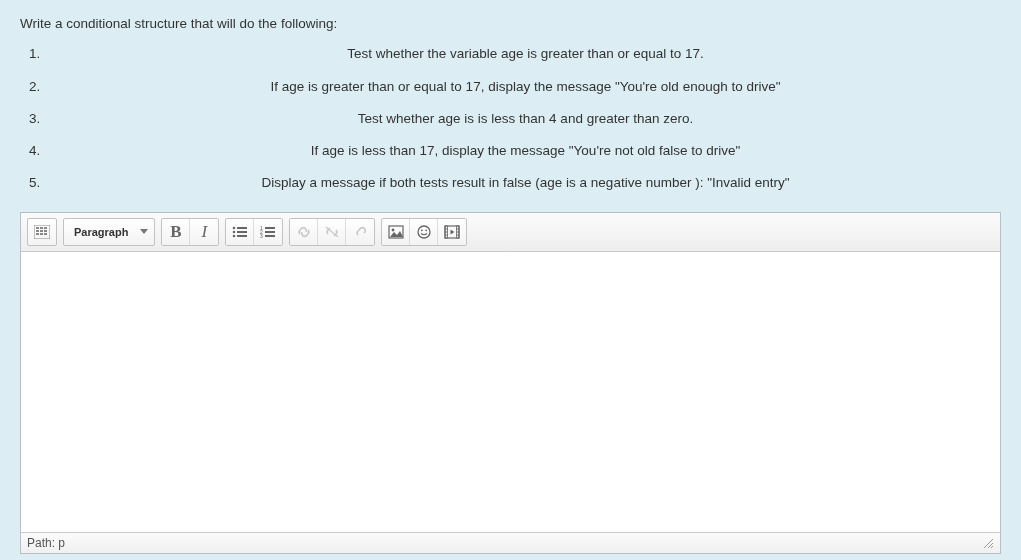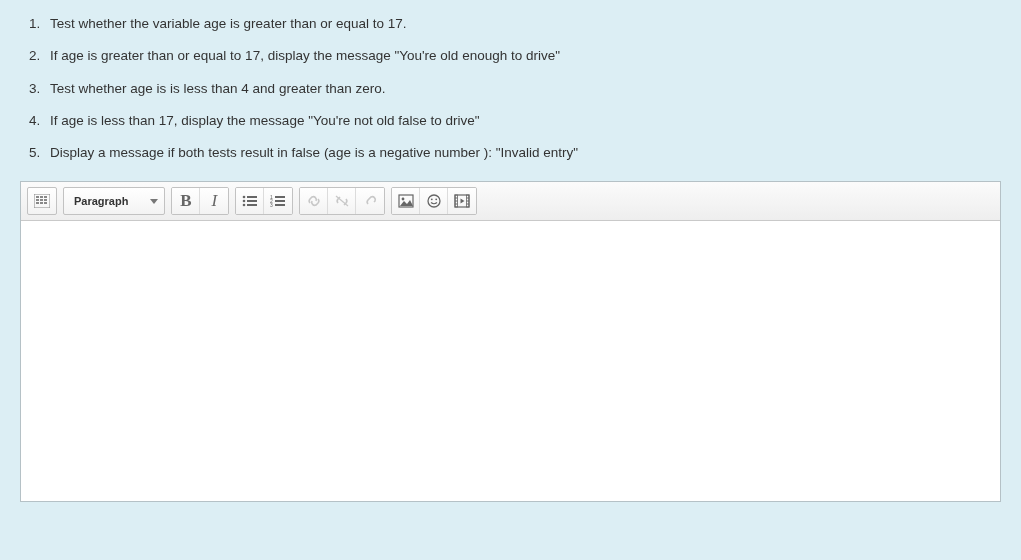--- a/index.html
+++ b/index.html
@@ -24,20 +24,21 @@
   .prompt-intro {
     margin: 0 0 10px 0;
   }
   ol.prompt-list {
     margin: 0;
     padding-left: 20px;
   }
   ol.prompt-list li {
     margin: 0 0 12px 4px;
     padding-left: 6px;
+    text-align: center;
   }
   .editor-wrap {
     border: 1px solid #b5c1c6;
     background: #fff;
     margin-top: 18px;
   }
   .toolbar {
     background: linear-gradient(#fbfbfb, #eeeeee);
     border-bottom: 1px solid #c9c9c9;
     padding: 5px 6px;
@@ -68,21 +69,21 @@
   .tb-btn svg { display: block; }
   .format-select {
     border: 1px solid #c2c2c2;
     border-radius: 2px;
     height: 28px;
     background: linear-gradient(#ffffff, #f3f3f3);
     display: flex;
     align-items: center;
     padding: 0 6px 0 10px;
     cursor: pointer;
-    gap: 22px;
+    gap: 12px;
     font-size: 11px;
     font-weight: bold;
     color: #333;
     min-width: 84px;
   }
   .caret {
     width: 0; height: 0;
     border-left: 4px solid transparent;
     border-right: 4px solid transparent;
     border-top: 5px solid #777;
@@ -114,20 +115,21 @@
   }
   .resize-handle svg { display:block; }
   .serif-b { font-family: Georgia, 'Times New Roman', serif; font-weight: bold; font-size: 17px; color:#666;}
   .serif-i { font-family: Georgia, 'Times New Roman', serif; font-style: italic; font-size: 17px; color:#666;}
 </style>
 </head>
 <body>
 
 <div class="container">
   <div class="prompt">
+    <p class="prompt-intro">Write a conditional structure that will do the following:</p>
     <ol class="prompt-list">
       <li>Test whether the variable age is greater than or equal to 17.</li>
       <li>If age is greater than or equal to 17, display the message "You're old enough to drive"</li>
       <li>Test whether age is is less than 4 and greater than zero.</li>
       <li>If age is less than 17, display the message "You're not old false to drive"</li>
       <li>Display a message if both tests result in false (age is a negative number ):  "Invalid entry"</li>
     </ol>
   </div>
 
   <div class="editor-wrap">
@@ -233,14 +235,24 @@
             <line x1="12.5" y1="10" x2="15" y2="10" stroke="#666"></line>
             <path d="M6.5 4.5 L10.5 7 L6.5 9.5 Z" fill="#666"></path>
           </svg>
         </div>
       </div>
 
     </div>
 
     <div class="editor-body"></div>
 
+    <div class="status-bar">
+      <span>Path: p</span>
+      <span class="resize-handle">
+        <svg width="12" height="12" viewBox="0 0 12 12">
+          <line x1="2" y1="11" x2="11" y2="2" stroke="#9a9a9a"></line>
+          <line x1="6" y1="11" x2="11" y2="6" stroke="#9a9a9a"></line>
+          <line x1="9" y1="11" x2="11" y2="9" stroke="#9a9a9a"></line>
+        </svg>
+      </span>
+    </div>
   </div>
 </div>
 
 </body></html>

